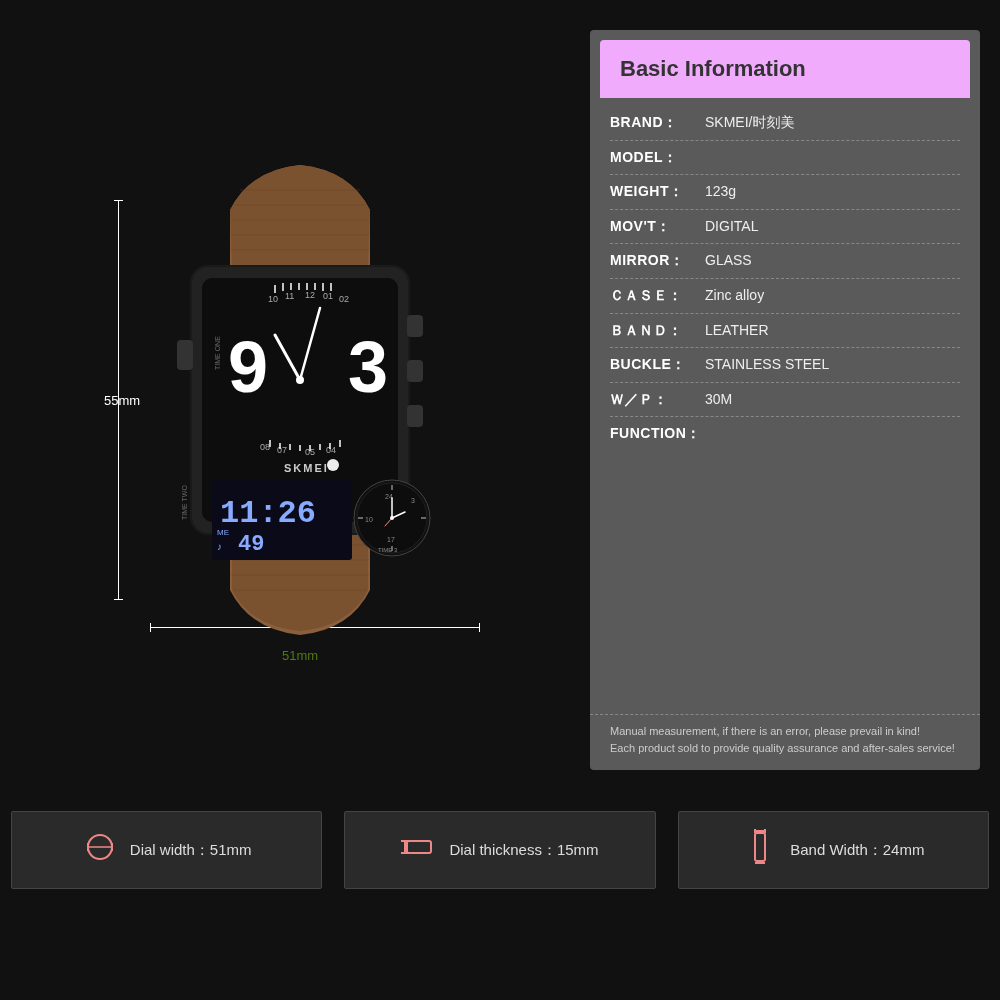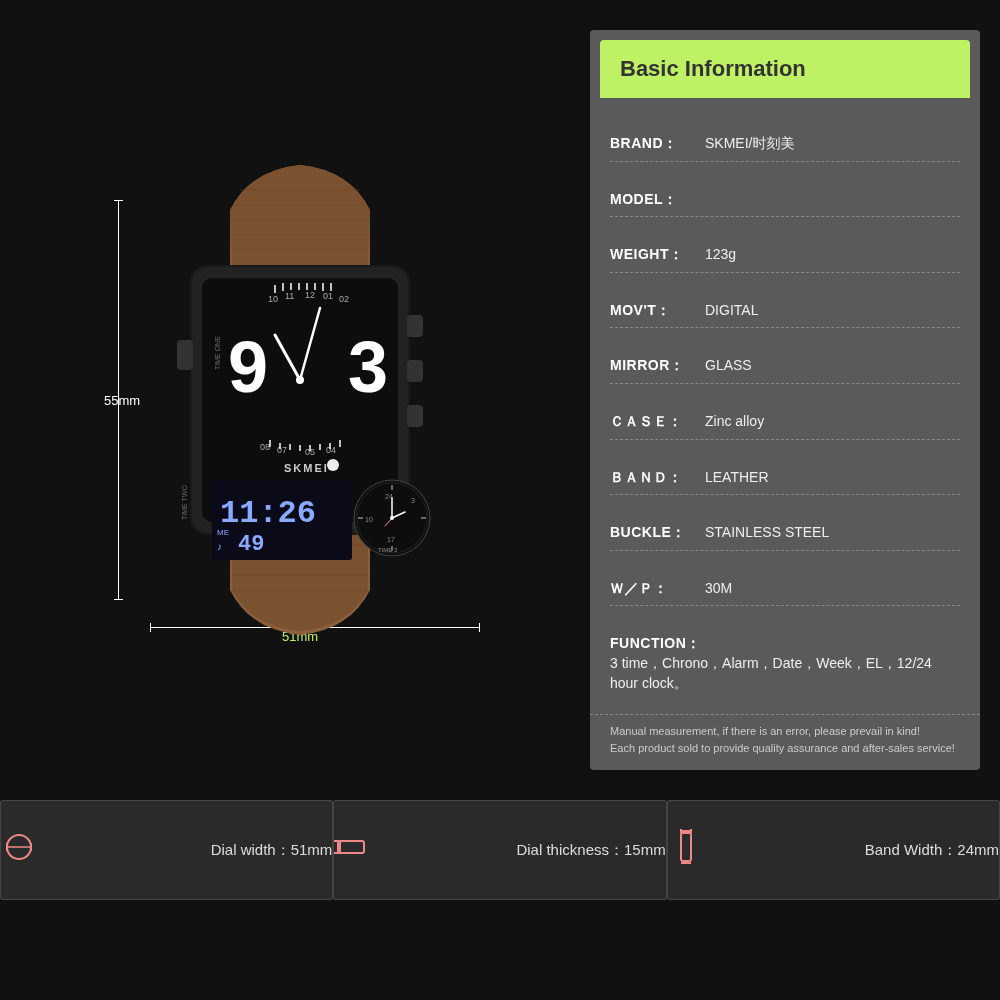--- a/index.html
+++ b/index.html
@@ -43,21 +43,21 @@
       background: #5a5a5a;
       border-radius: 4px;
       padding: 0;
       display: flex;
       flex-direction: column;
       margin-top: 10px;
       margin-bottom: 10px;
     }
 
     .info-title {
-      background: #bef264;
+      background: #f0abfc;
       padding: 16px 20px;
       font-size: 22px;
       font-weight: bold;
       color: #333;
       border-radius: 4px 4px 0 0;
       margin: 10px 10px 0 10px;
     }
 
     .info-rows {
       padding: 8px 20px 0 20px;
@@ -65,21 +65,20 @@
     }
 
     .info-row {
       display: flex;
       padding: 7px 0;
       border-bottom: 1px dashed #888;
       align-items: flex-start;
       font-size: 14px;
       color: #eee;
       line-height: 1.4;
-      margin-top: 21px;
     }
     .info-row:last-child {
       border-bottom: none;
       flex-direction: column;
     }
 
     .info-key {
       font-weight: bold;
       color: #fff;
       min-width: 95px;
@@ -107,24 +106,24 @@
       display: flex;
       width: 1000px;
       height: 100px;
     }
 
     .spec-cell {
       flex: 1;
       background: #2a2a2a;
       display: flex;
       align-items: center;
-      justify-content: space-between;
+      justify-content: center;
       gap: 12px;
       border: 1px solid #444;
-      margin: 0;
+      margin: 11px;
       border-radius: 2px;
     }
 
     .spec-icon {
       font-size: 28px;
       color: #e88;
     }
 
     .spec-icon svg {
       width: 36px;
@@ -190,21 +189,21 @@
 
 <div class="main-content">
 
   <div class="watch-section">
     <div class="watch-container">
 
       <div class="dim-line-v"></div>
       <div style="position:absolute;left:14px;top:50%;transform:translateY(-50%);color:#fff;font-size:13px;">55mm</div>
 
       <div class="dim-line-h"></div>
-      <div style="position:absolute;bottom:36px;left:50%;transform:translateX(-50%);color:#bef264;font-size:13px;">51mm</div>
+      <div style="position:absolute;bottom:17px;left:50%;transform:translateX(-50%);color:#4d7c0f;font-size:13px;">51mm</div>
 
       <div class="watch-svg-wrapper">
         <svg width="360" height="500" viewBox="0 0 360 500">
 
           <path d="M110 60 Q130 20 180 15 Q230 20 250 60 L250 120 L110 120 Z" fill="#8B5E3C" rx="8"></path>
           <path d="M110 60 Q130 20 180 15 Q230 20 250 60 L248 120 L112 120 Z" fill="#7a5230"></path>
 
           <line x1="120" y1="40" x2="240" y2="40" stroke="#6a4220" stroke-width="0.8" opacity="0.5"></line>
           <line x1="115" y1="55" x2="245" y2="55" stroke="#6a4220" stroke-width="0.8" opacity="0.5"></line>
           <line x1="112" y1="70" x2="248" y2="70" stroke="#6a4220" stroke-width="0.8" opacity="0.5"></line>
@@ -342,21 +341,20 @@
         <div class="info-row">
           <span class="info-key">BUCKLE：</span>
           <span class="info-val">STAINLESS STEEL</span>
         </div>
         <div class="info-row">
           <span class="info-key">Ｗ／Ｐ：</span>
           <span class="info-val">30M</span>
         </div>
         <div class="info-row">
           <span class="info-key">FUNCTION：</span>
-          <span class="info-val">3 time，Chrono，Alarm，Date，Week，EL，12/24 hour clock。</span>
         </div>
       </div>
     <div class="info-note">
       <span>Manual measurement, if there is an error, please prevail in kind!</span><br>
       <span>Each product sold to provide quality assurance and after-sales service!</span>
     </div>
   </div>
 </div>
 
 <div class="specs-row" id="specs-container">

